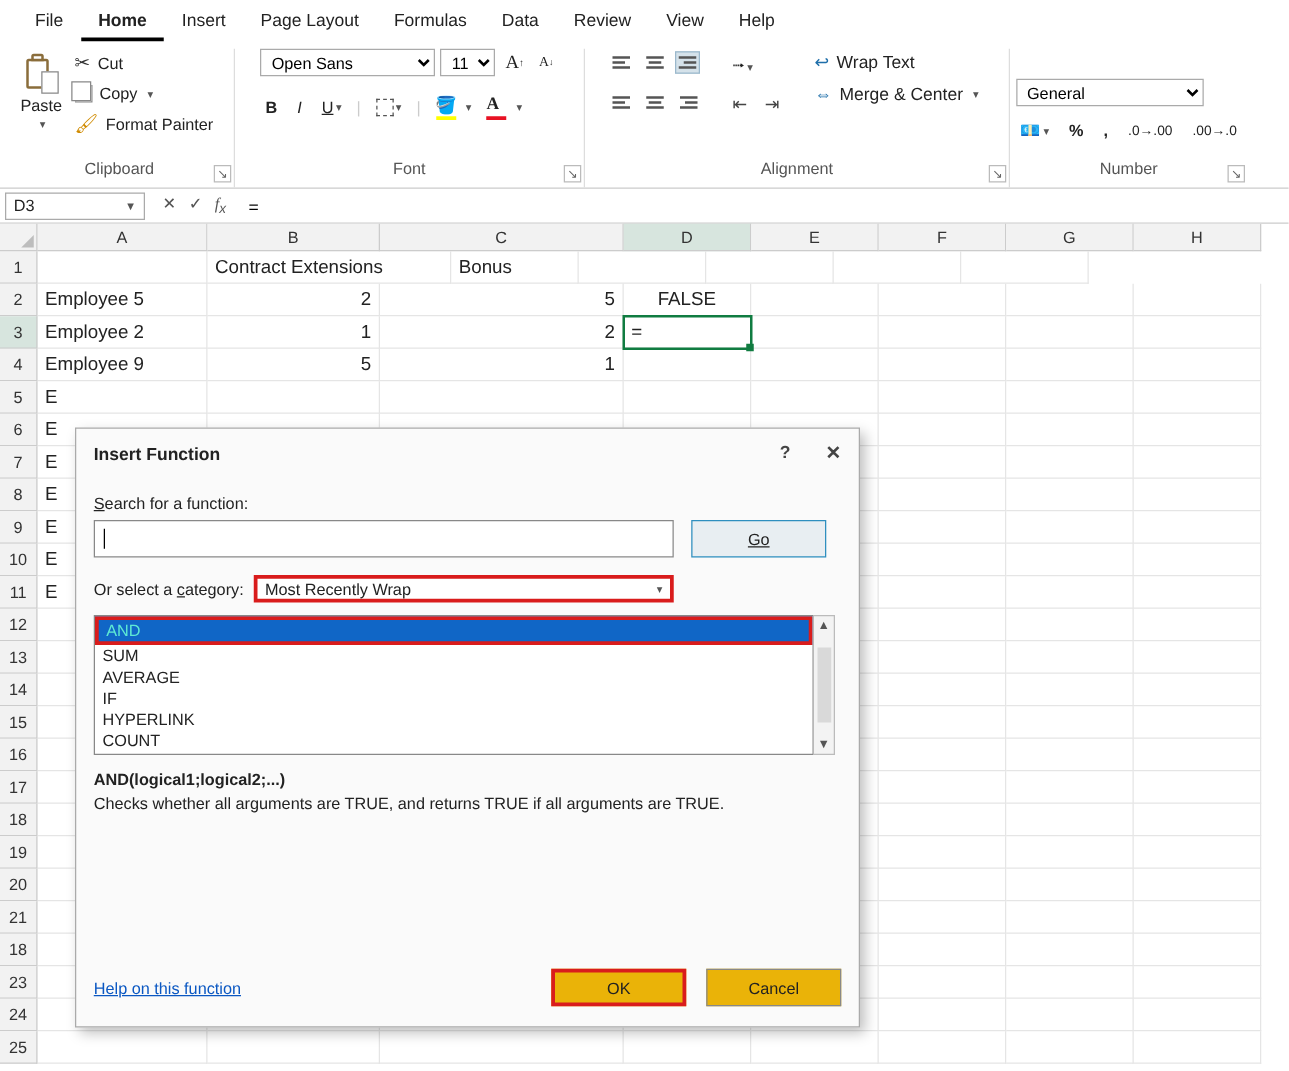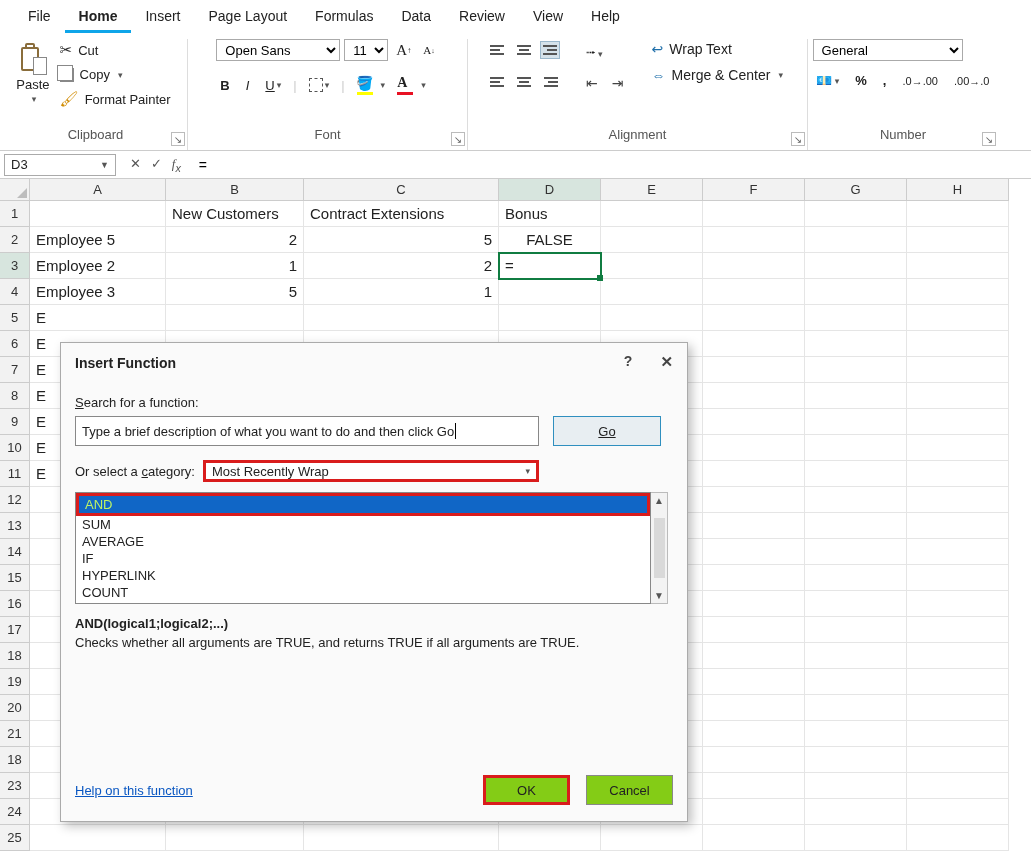--- a/index.html
+++ b/index.html
@@ -1,21 +1,21 @@
 <!DOCTYPE html>
 <html><head>
 <meta charset="utf-8">
 <style>
 * { box-sizing: border-box; margin: 0; padding: 0; font-family: "Segoe UI", Arial, sans-serif; }
 body { background: #fff; font-size: 13px; color: #222; width:1031px; height:857px; overflow:hidden; position:relative; }
 
 
 .menubar { display:flex; gap:0; padding:4px 0 0 14px; font-size:14px; }
 .menubar .mi { padding:4px 14px 6px; cursor:pointer; }
-.menubar .mi.active { border-bottom:3px solid #0ea5e9; color:#222; font-weight:600; }
+.menubar .mi.active { border-bottom:3px solid #000000; color:#222; font-weight:600; }
 
 
 .ribbon { display:flex; border-bottom:1px solid #ccc; padding:6px 4px 0 4px; }
 .group { border-right:1px solid #ddd; padding:0 8px 4px; display:flex; flex-direction:column; align-items:center; position:relative; }
 .group-body { display:flex; align-items:flex-start; gap:6px; height:86px; }
 .group-label { font-size:13px; color:#555; padding:2px 0 4px; text-align:center; width:100%; }
 .group-launch { position:absolute; right:2px; bottom:4px; font-size:10px; color:#666; border:1px solid #bbb; width:14px; height:14px; display:flex; align-items:center; justify-content:center; }
 
 .paste-big { display:flex; flex-direction:column; align-items:center; gap:2px; padding-top:4px; }
 .paste-icon { width:28px; height:32px; position:relative; }
@@ -28,21 +28,21 @@
 .dd-caret { font-size:9px; color:#555; margin-left:2px; }
 
 .scissors { color:#333; font-size:15px; }
 .copy-ico { display:inline-block; width:14px; height:14px; border:1px solid #888; position:relative; }
 .copy-ico::before { content:""; position:absolute; left:-4px; top:-4px; width:14px; height:14px; border:1px solid #888; background:#fff; }
 .brush-ico { color:#d08b00; font-size:15px; }
 
 .font-row1 { display:flex; gap:4px; }
 .font-row2 { display:flex; gap:8px; align-items:center; padding-top:8px; }
 select, .combo { border:1px solid #aaa; background:#fff; font-size:13px; height:22px; padding:0 4px; }
-.font-name { width:124px; }
+.font-name { width:140px; }
 .font-size { width:44px; }
 .afont { font-family:"Times New Roman", serif; }
 .inc { font-size:15px; } .dec { font-size:11px; }
 .tb { padding:2px 4px; cursor:pointer; display:inline-flex; align-items:center; }
 .underline .u { text-decoration:underline; }
 .borders-ico { display:inline-block; width:14px; height:14px; border:1px dashed #555; }
 .bucket { position:relative; display:inline-block; width:18px; }
 .bucket .bar { display:block; width:16px; height:3px; background:#ffff00; margin-top:1px; }
 .bucket .barR { background:#e81123; }
 .bucket .glyph { font-size:14px; }
@@ -56,21 +56,21 @@
 .al.center .bar { margin:0 auto; }
 .al.right .bar { margin-left:auto; }
 .indent-ico { font-size:14px; color:#444; }
 
 .wrap-vert { display:flex; flex-direction:column; gap:6px; }
 .wrap-btn { display:flex; align-items:center; gap:6px; padding:2px 4px; font-size:14px; cursor:pointer; }
 .wrap-ico { font-size:14px; color:#1f6faa; }
 
 .num-row1 { }
 .num-row2 { display:flex; gap:8px; align-items:center; padding-top:6px; }
-.num-fmt { width:150px; }
+.num-fmt { width:150px;margin-top:24px; }
 
 
 .fbar { display:flex; align-items:center; border-bottom:1px solid #ccc; height:28px; }
 .namebox { width:112px; border:1px solid #aaa; height:22px; margin:2px 4px; display:flex; align-items:center; padding:0 6px; font-size:13px; justify-content:space-between; }
 .namebox .caret { font-size:9px; color:#555; }
 .fx-btns { display:flex; gap:10px; padding:0 10px; color:#555; }
 .fx { font-style:italic; font-family:"Times New Roman", serif; }
 .formula-input { flex:1; border:none; outline:none; padding:0 8px; font-size:14px; }
 
 
@@ -100,29 +100,29 @@
 .dialog-body { padding:4px 14px 12px; font-size:13px; }
 .dlabel { margin:10px 0 6px; }
 .search-row { display:flex; gap:14px; align-items:center; }
 .search-box { width:464px; height:30px; border:1px solid #888; background:#fff; padding:0 6px; display:flex; align-items:center; }
 .go-btn { width:108px; height:30px; border:1px solid #2f8fbf; background:#e8eef2; display:flex; align-items:center; justify-content:center; text-decoration:underline; cursor:pointer; }
 .cat-row { display:flex; align-items:center; gap:8px; margin-top:14px; }
 .cat-select { flex:0 0 336px; height:22px; border:3px solid #d91c1c; padding:0 6px; display:flex; align-items:center; justify-content:space-between; background:#fff; }
 .fn-list-wrap { margin-top:10px; display:flex; }
 .fn-list { width:576px; height:112px; border:1px solid #888; background:#fff; overflow:hidden; }
 .fn-item { padding:1px 6px; font-size:13px; }
-.fn-item.sel { background:#1066c6; color:#bef264; border:3px solid #d91c1c; }
+.fn-item.sel { background:#1066c6; color:#5eead4; border:3px solid #d91c1c; }
 .scrollbar { width:17px; border:1px solid #bbb; border-left:none; background:#f3f3f3; display:flex; flex-direction:column; justify-content:space-between; align-items:center; padding:2px 0; }
 .scrollbar .arr { font-size:10px; color:#555; }
 .scrollbar .thumb { width:11px; height:60px; background:#d9d9d9; }
 .fn-desc-title { font-weight:700; margin-top:12px; font-size:13px; }
 .fn-desc { margin-top:4px; font-size:13px; }
 .dlg-footer { position:absolute; left:0; right:0; bottom:0; display:flex; justify-content:space-between; align-items:center; padding:10px 14px 16px; }
 .help-link { color:#0a57c2; text-decoration:underline; cursor:pointer; font-size:13px; }
-.btn { width:87px; height:30px; border:1px solid #888; background:#84cc16; display:flex; align-items:center; justify-content:center; cursor:pointer; font-size:13px; }
+.btn { width:108px; height:30px; border:1px solid #888; background:#eab308; display:flex; align-items:center; justify-content:center; cursor:pointer; font-size:13px; }
 .btn.ok { border:3px solid #d91c1c; }
 .footer-right { display:flex; gap:16px; }
 </style>
 </head>
 <body>
 
 <div class="menubar" id="menubar">
     <div class="mi">File</div>
     <div class="mi active">Home</div>
     <div class="mi">Insert</div>
@@ -315,21 +315,20 @@
       <div class="colh c-D sel">D</div>
       <div class="colh c-E">E</div>
       <div class="colh c-F">F</div>
       <div class="colh c-G">G</div>
       <div class="colh c-H">H</div>
     </div>
   <div class="rows" id="rows">
       <div class="row">
         <div class="rowh">1</div>
         <div class="cell c-A"></div>
-        <div class="cell c-B">New Customers</div>
         <div class="cell c-C">Contract Extensions</div>
         <div class="cell c-D">Bonus</div>
         <div class="cell c-E"></div>
         <div class="cell c-F"></div>
         <div class="cell c-G"></div>
         <div class="cell c-H"></div>
       </div>
       <div class="row">
         <div class="rowh">2</div>
         <div class="cell c-A">Employee 5</div>
@@ -347,21 +346,21 @@
         <div class="cell c-B r">1</div>
         <div class="cell c-C r">2</div>
         <div class="cell c-D active">=</div>
         <div class="cell c-E"></div>
         <div class="cell c-F"></div>
         <div class="cell c-G"></div>
         <div class="cell c-H"></div>
       </div>
       <div class="row">
         <div class="rowh">4</div>
-        <div class="cell c-A">Employee 3</div>
+        <div class="cell c-A">Employee 9</div>
         <div class="cell c-B r">5</div>
         <div class="cell c-C r">1</div>
         <div class="cell c-D"></div>
         <div class="cell c-E"></div>
         <div class="cell c-F"></div>
         <div class="cell c-G"></div>
         <div class="cell c-H"></div>
       </div>
       <div class="row">
         <div class="rowh">5</div>
@@ -602,21 +601,20 @@
     <span>Insert Function</span>
     <span class="right">
       <span>?</span>
       <span class="close-x">✕</span>
     </span>
   </div>
   <div class="dialog-body">
     <div class="dlabel"><span style="text-decoration:underline">S</span>earch for a function:</div>
     <div class="search-row">
       <div class="search-box">
-          <span>Type a brief description of what you want to do and then click Go</span>
           <span style="border-left:1px solid #000;height:16px;margin-left:1px"></span>
         </div>
       <div class="go-btn">Go</div>
     </div>
     <div class="cat-row">
       <span>Or select a <span style="text-decoration:underline">c</span>ategory:</span>
       <div class="cat-select">
           <span>Most Recently Wrap</span>
           <span class="dd-caret">▾</span>
         </div>

